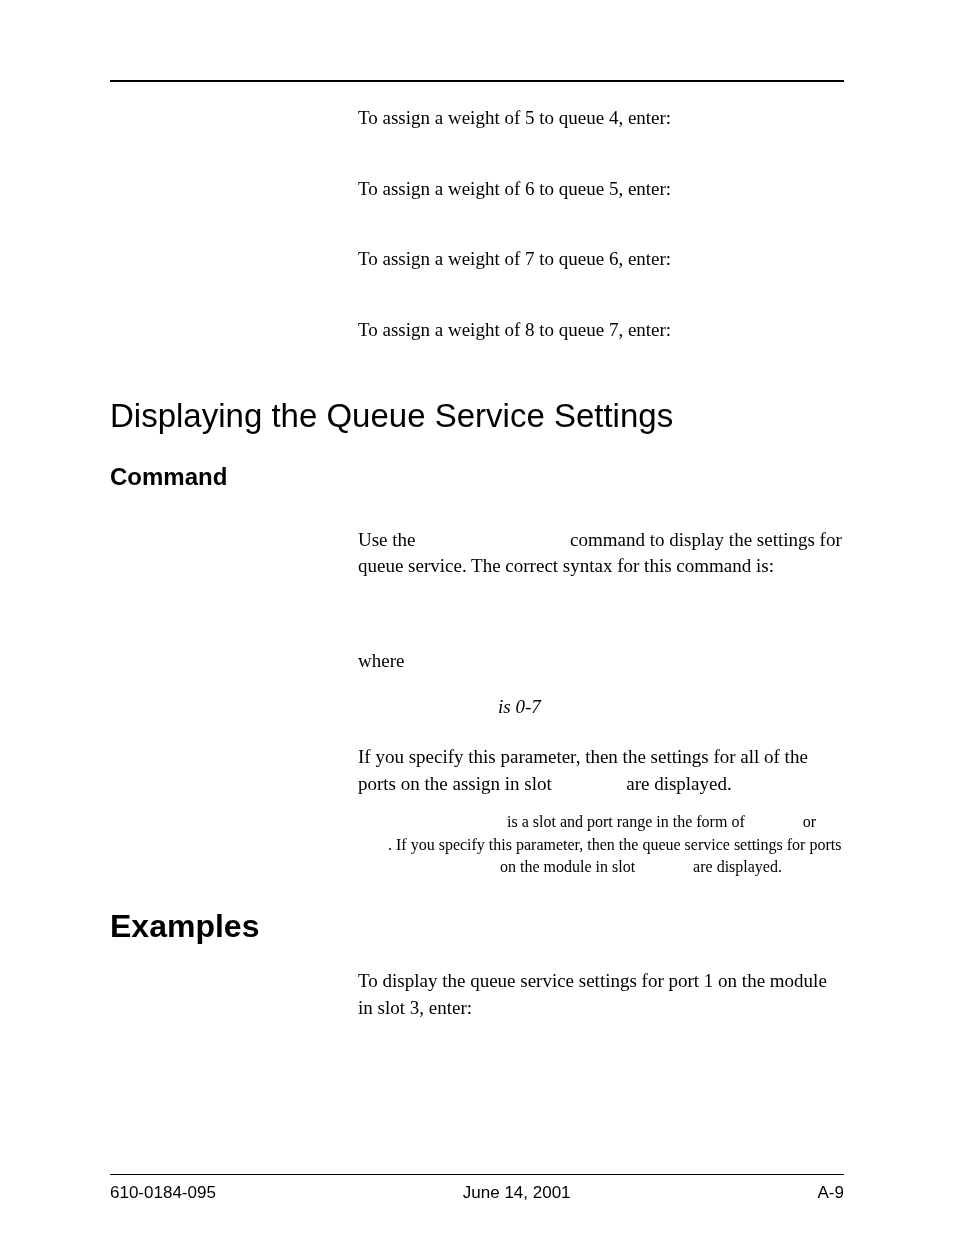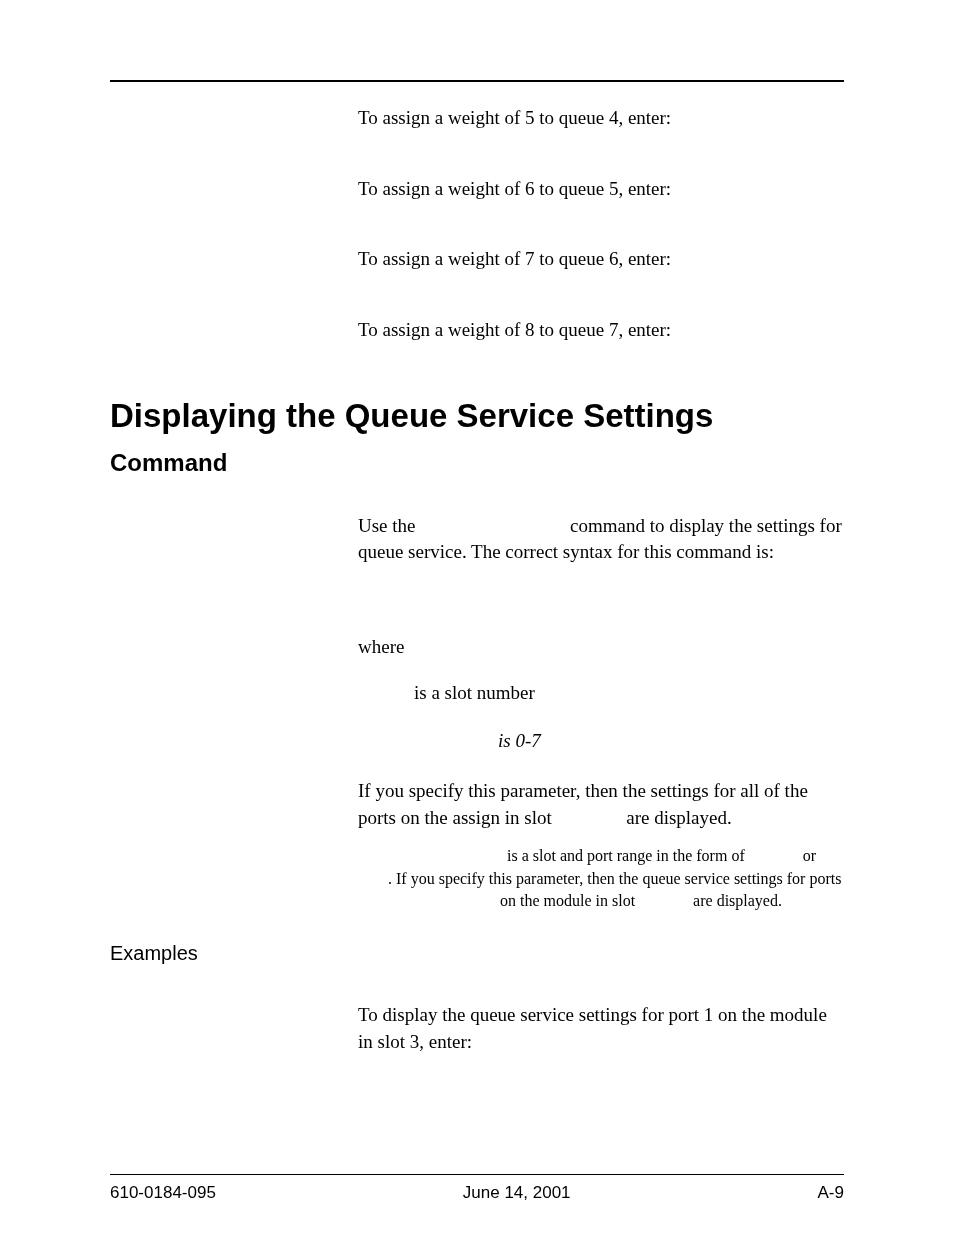--- a/index.html
+++ b/index.html
@@ -23,24 +23,24 @@
   .body-area {
     padding-left: 248px;
   }
   .para {
     font-size: 19px;
     line-height: 1.3;
     margin-bottom: 46px;
   }
   .h1 {
     font-family: "Helvetica Neue", Helvetica, Arial, sans-serif;
-    font-weight: 700;
+    font-weight: 400;
     font-size: 33px;
     margin-top: 54px;
-    margin-bottom: 14px;
+    margin-bottom: 28px;
   }
   .h2 {
     font-family: "Helvetica Neue", Helvetica, Arial, sans-serif;
     font-weight: 700;
     font-size: 24px;
     margin-bottom: 36px;
   }
   .cmd-para {
     font-size: 19px;
     line-height: 1.4;
@@ -74,22 +74,22 @@
   .examples-row {
     position: relative;
     min-height: 60px;
     margin-top: 6px;
   }
   .examples-label {
     position: absolute;
     left: -248px;
     top: 0;
     font-family: "Helvetica Neue", Helvetica, Arial, sans-serif;
-    font-weight: 400;
-    font-size: 20px;
+    font-weight: 700;
+    font-size: 32px;
   }
   .footer {
     position: absolute;
     left: 110px;
     right: 110px;
     bottom: 32px;
   }
   .footer-rule {
     border-top: 1.5px solid #000;
     margin-bottom: 8px;
@@ -124,21 +124,20 @@
 
   <div class="h2">Command</div>
 
   <div class="body-area">
     <div class="cmd-para">
       <span>Use the </span><span class="inline-spacer-145"></span><span> command to display the settings for queue service. The correct syntax for this command is:</span>
     </div>
 
     <div class="where">where</div>
 
-    <div class="indent-item"> is a slot number</div>
 
     <div class="indent-item2"> is 0-7</div>
 
     <div class="para2">
       <span>If you specify this parameter, then the settings for all of the ports on the assign in slot </span><span class="inline-spacer-65"></span><span> are displayed.</span>
     </div>
 
     <div class="para3">
       <span class="inline-spacer-145"></span><span> is a slot and port range in the form of </span><span class="inline-spacer-50"></span><span> or </span><span class="inline-spacer-30"></span><span>. If you specify this parameter, then the queue service settings for ports </span><span class="inline-spacer-138"></span><span> on the module in slot </span><span class="inline-spacer-50"></span><span> are displayed.</span>
     </div>

